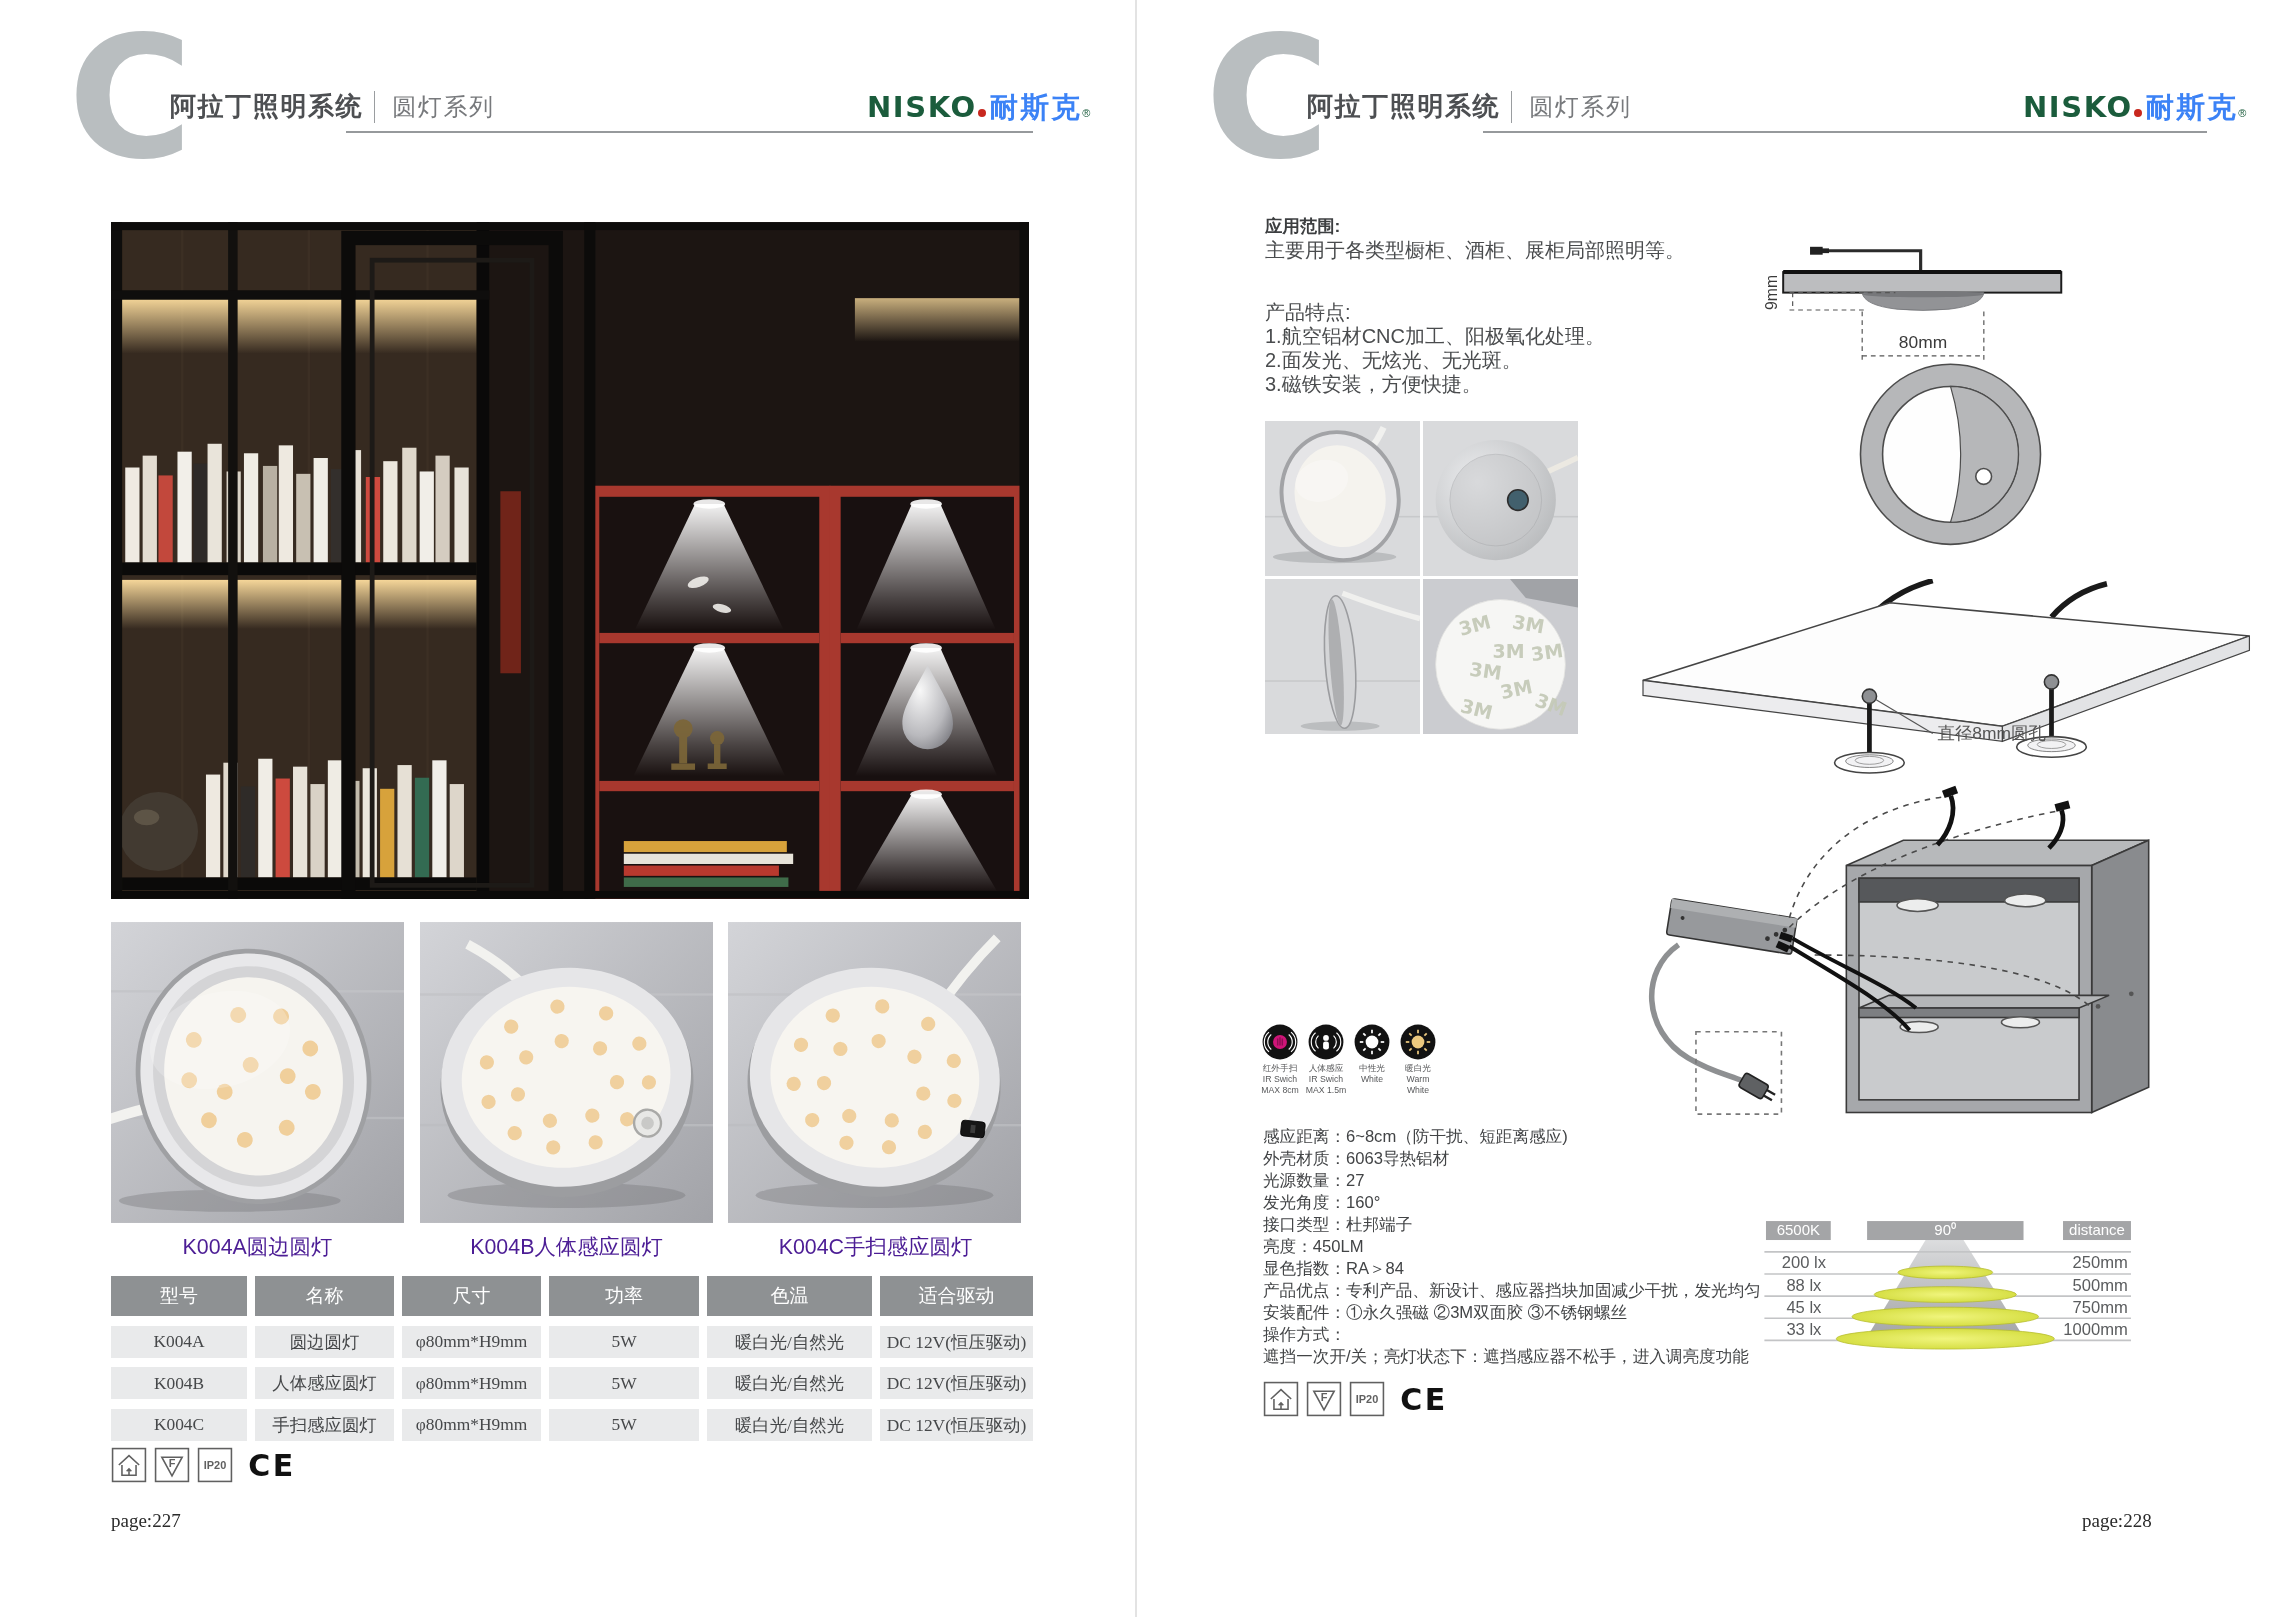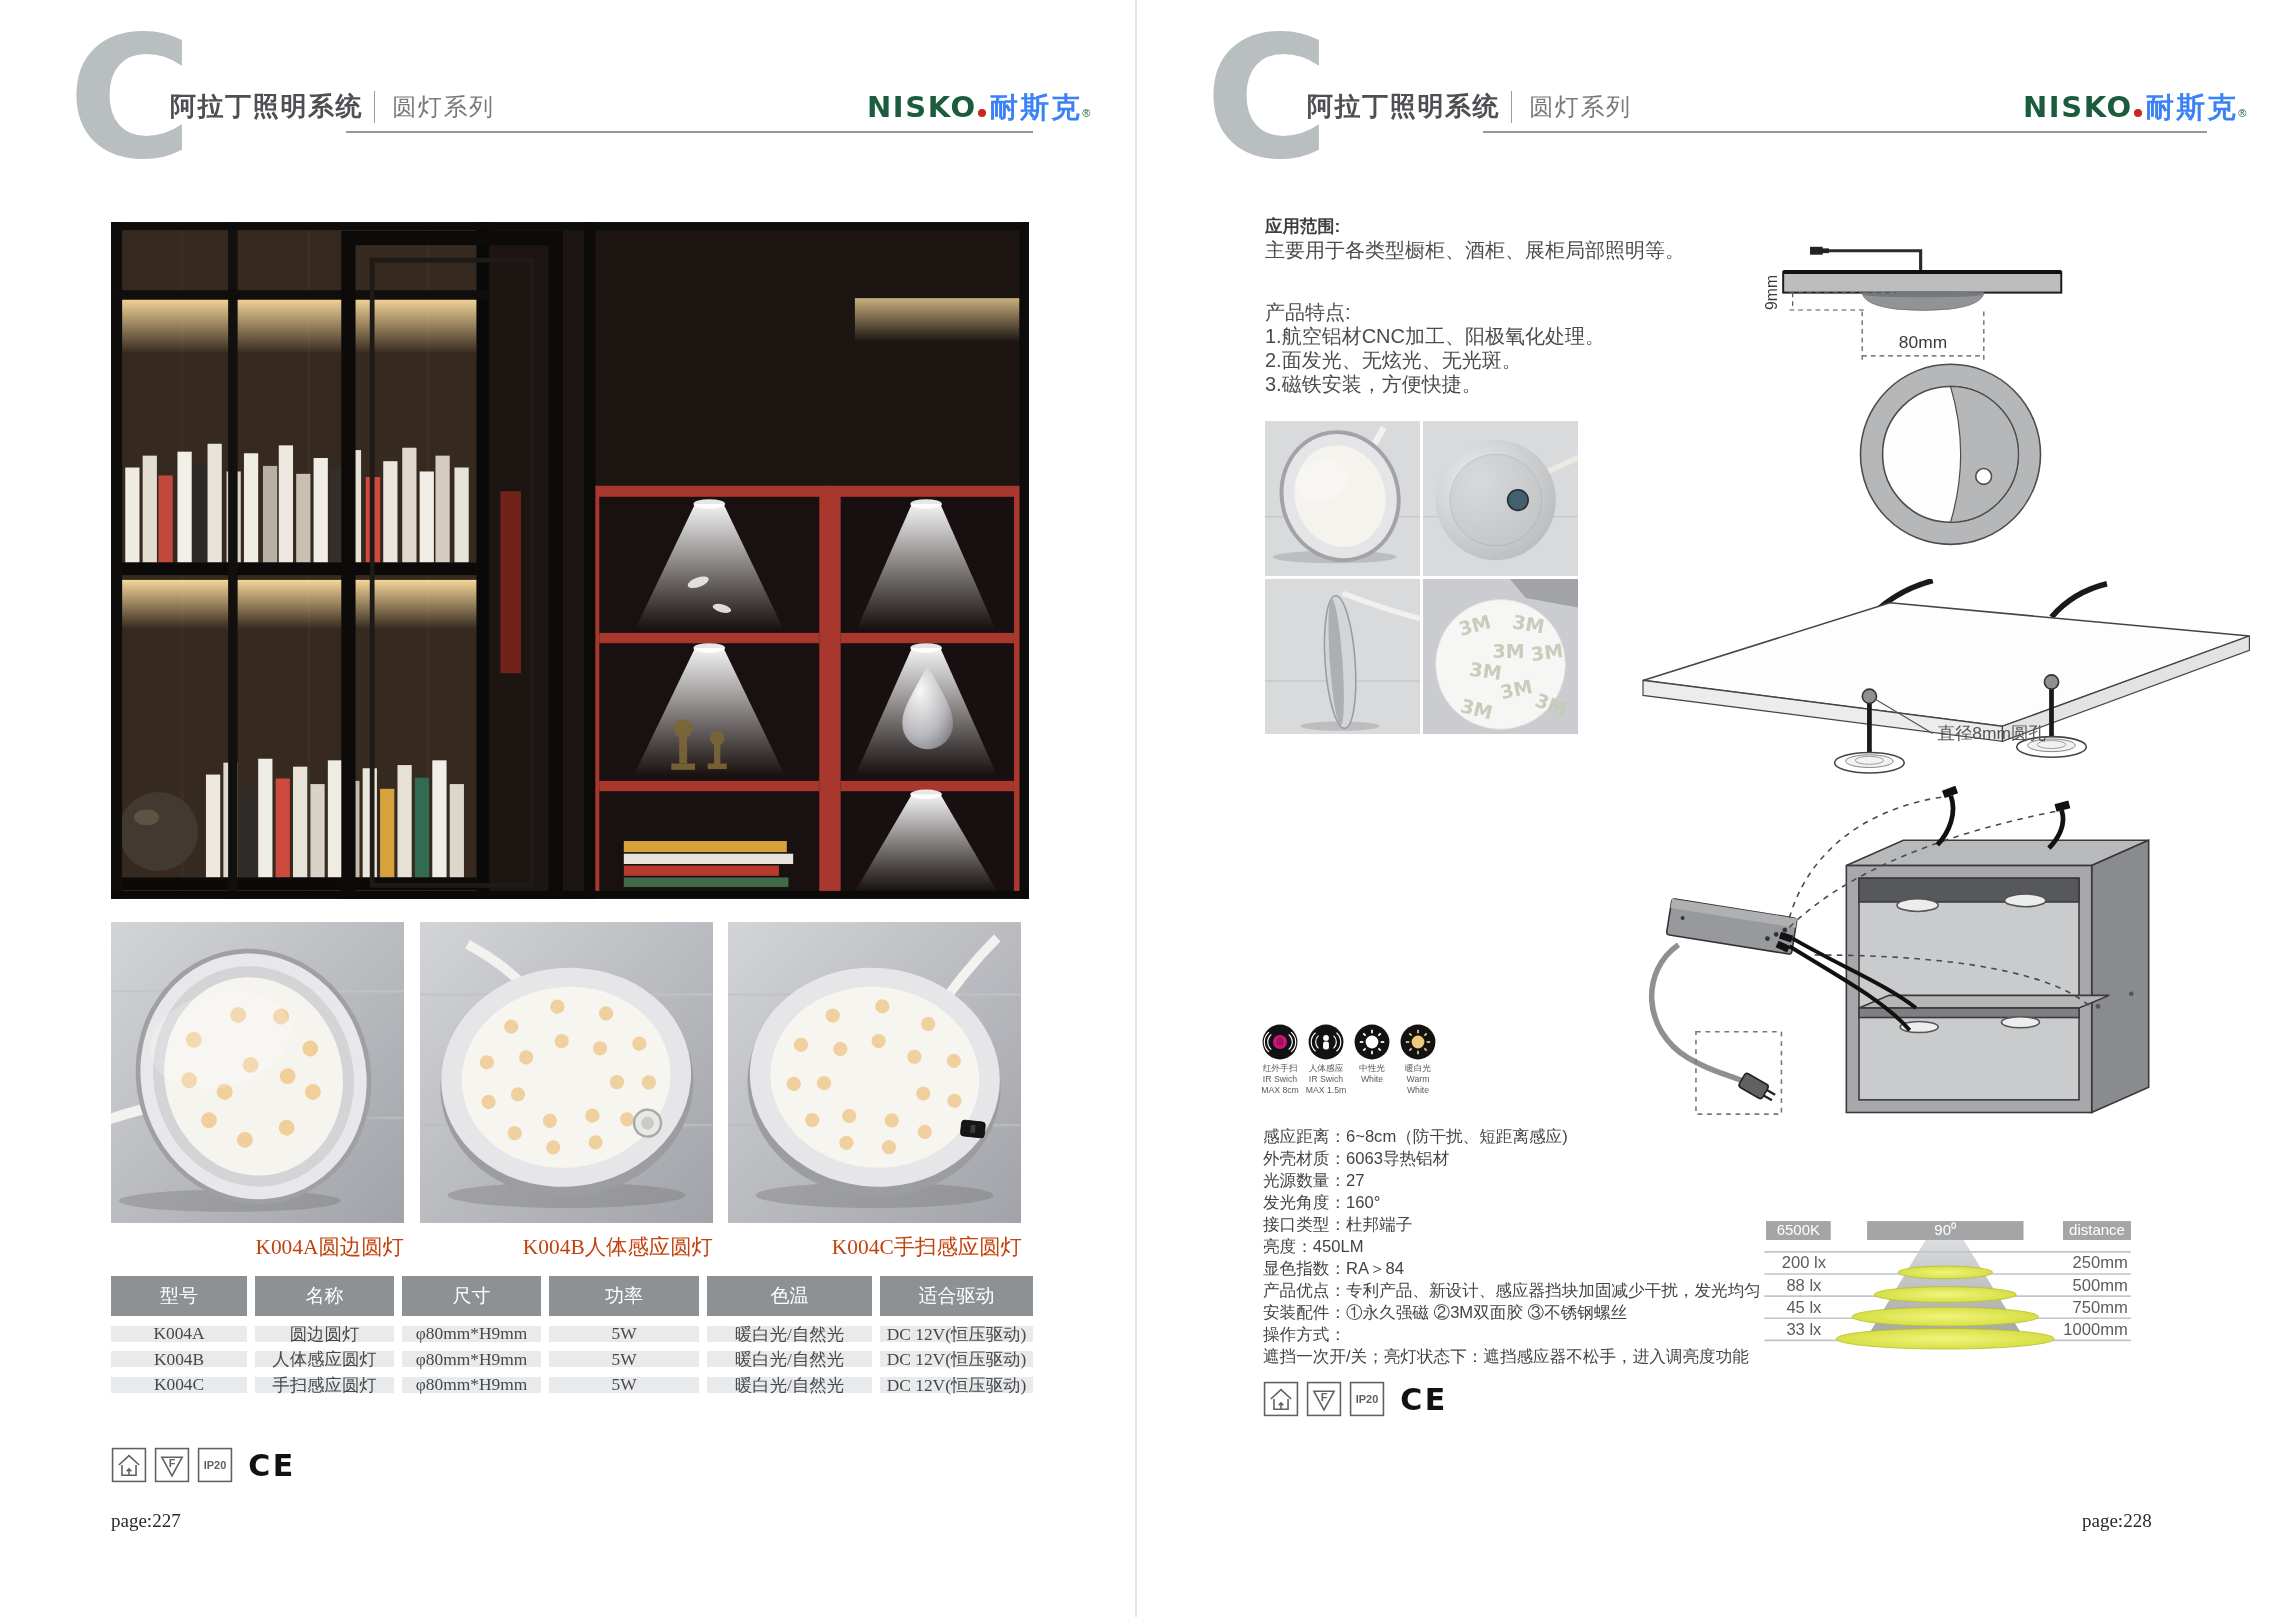--- a/index.html
+++ b/index.html
@@ -16,26 +16,26 @@
   .hdr-line{height:2.4px;background:#96999c;}
   .logo{display:flex;align-items:baseline;white-space:nowrap;}
   .logo-latin{font-size:29px;font-weight:800;color:#1b5c3c;letter-spacing:1.6px;
               font-family:"DejaVu Sans", sans-serif;}
   .logo-dot{display:inline-block;width:8px;height:8px;border-radius:50%;
             background:#c8281e;margin:0 3.2px 1.6px 1.6px;}
   .logo-cn{font-size:28.5px;font-weight:800;color:#3b82f6;letter-spacing:2.4px;text-align:center;}
   .logo-reg{font-size:11px;color:#1b5c3c;vertical-align:super;}
   
   .caption-row{display:flex;gap:16px;}
-  .caption{width:293px;text-align:right;font-size:21.4px;color:#c2410c;font-family:Liberation Serif, serif;}
+  .caption{width:293px;text-align:center;font-size:21.4px;color:#4c1d95;}
   .tbl-row{display:flex;gap:8px;}
   .th{background:#8e9193;color:#ffffff;font-size:19px;display:flex;
       align-items:center;justify-content:center;height:40px;}
   .td{background:#e9eaeb;color:#46484a;font-size:17.4px;display:flex;
-      align-items:center;justify-content:center;height:16px;}
+      align-items:center;justify-content:center;height:32px;}
   .c0{width:136px;}.c1{width:139px;}.c2{width:139px;}
   .c3{width:150px;}.c4{width:165px;}.c5{width:153px;}
   .tbl-row + .tbl-row{margin-top:9.5px;}
   
   .cert-row{display:flex;align-items:center;gap:7.1px;}
   .ce-text{font-family:"DejaVu Sans", sans-serif;font-size:30px;font-weight:700;
            color:#111;letter-spacing:2.4px;margin-left:8px;}
   .page-num{font-family:"Liberation Serif", serif;font-size:19px;color:#2b2b2b;text-align:center;}
   
   .blk-heading{font-size:17.4px;font-weight:700;color:#3c3e40;}

